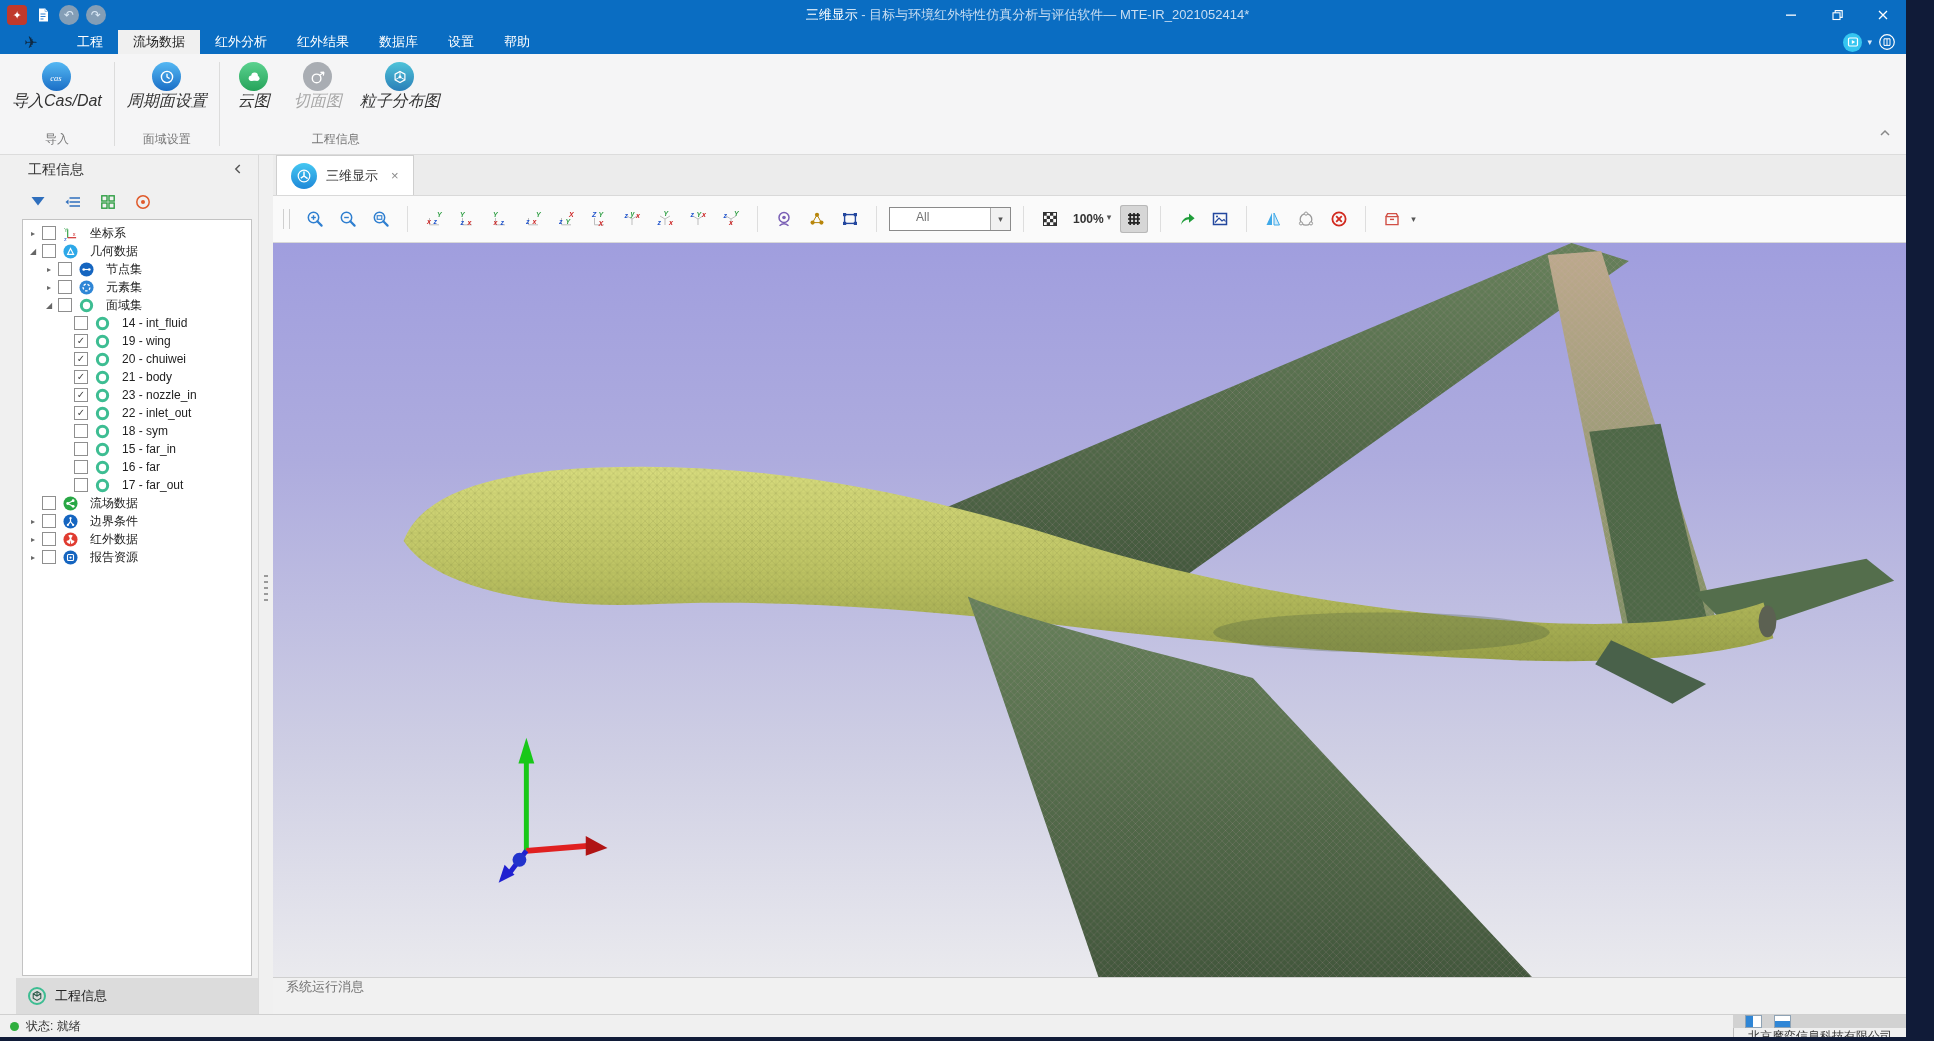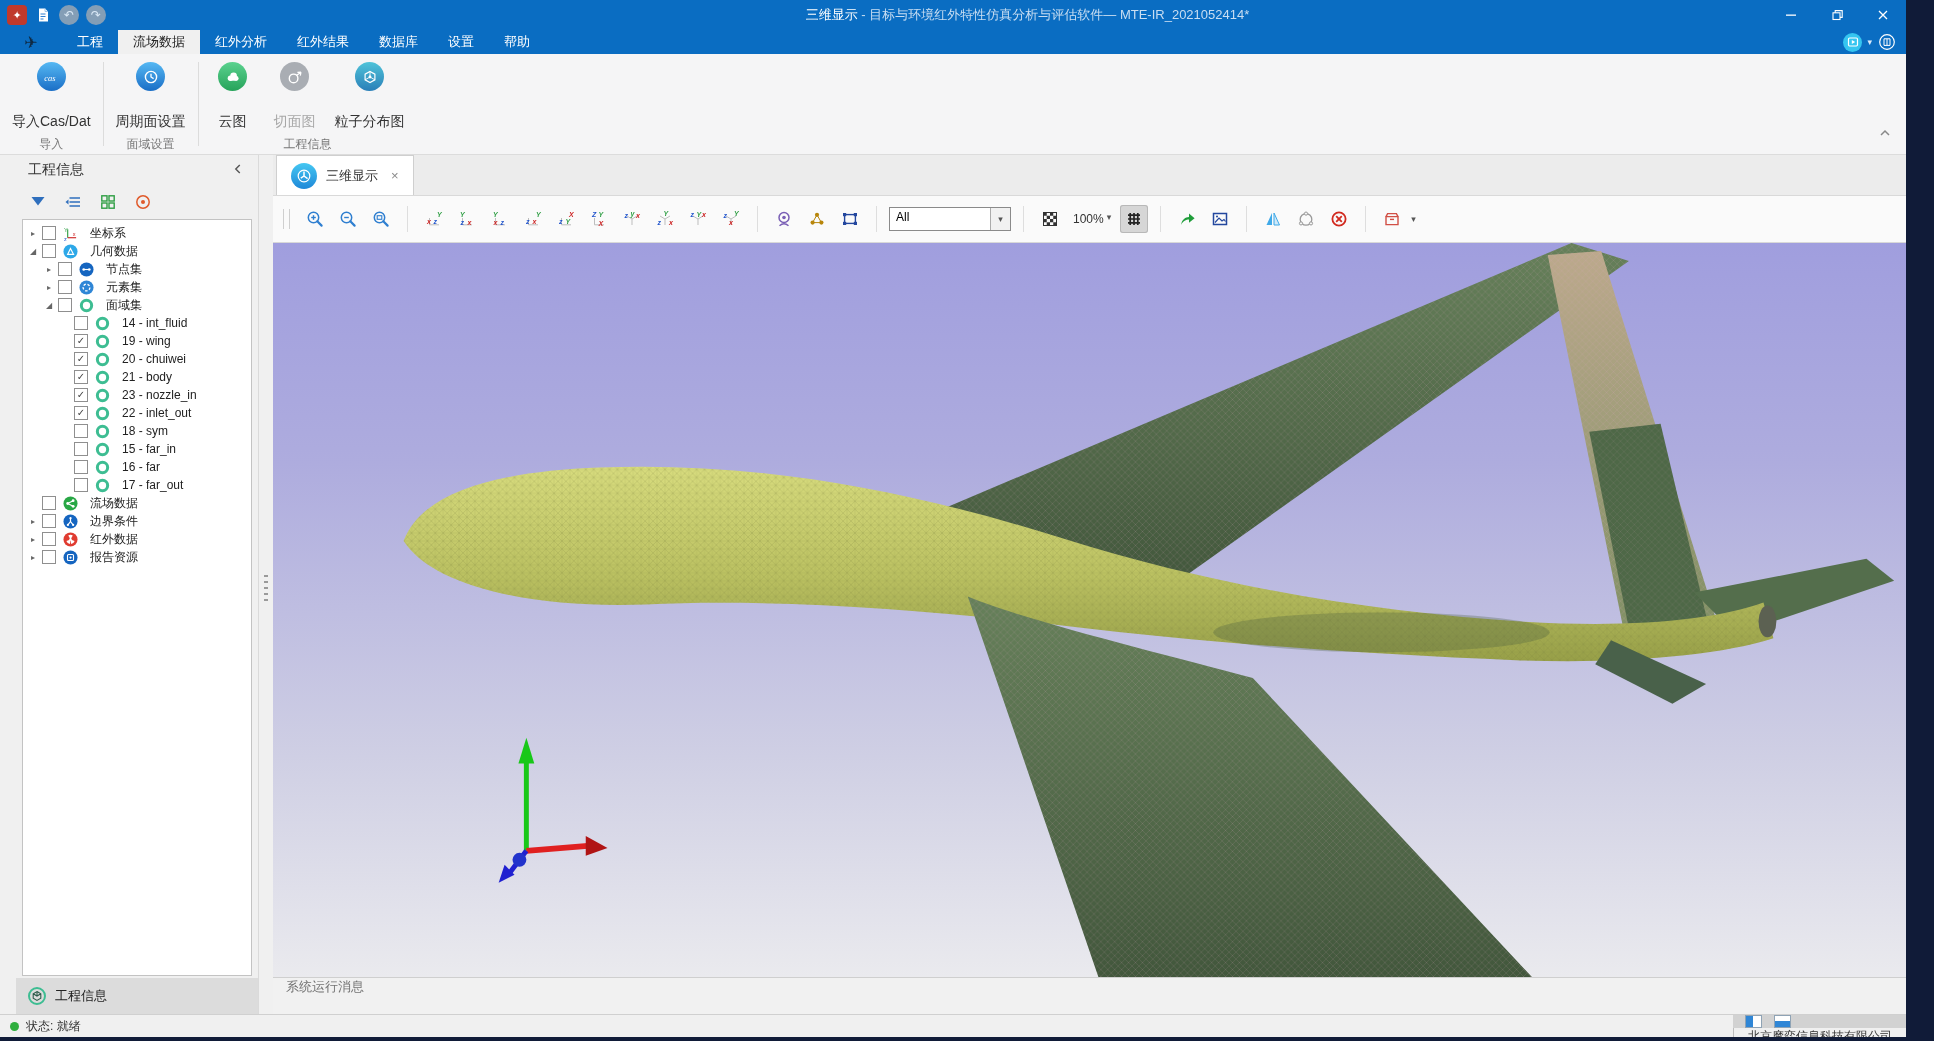--- a/index.html
+++ b/index.html
@@ -33,21 +33,21 @@
   
   .ribbon{height:100px;background:#f5f5f6;border-bottom:1px solid #dcdcdc;display:flex;position:relative;flex:none;}
   .rgroup{display:flex;flex-direction:column;padding:0 12px;}
   .rbuttons{display:flex;gap:18px;flex:1;align-items:flex-start;padding-top:8px;}
   .rbtn{display:flex;flex-direction:column;align-items:center;min-width:44px;}
   .rbtn .circ{width:29px;height:29px;border-radius:50%;display:flex;align-items:center;justify-content:center;}
   .circ.blue{background:linear-gradient(#55b8f3,#1a6ec6);}
   .circ.green{background:linear-gradient(#5bd28f,#26a35a);}
   .circ.gray{background:#a9adb3;}
   .circ.teal{background:linear-gradient(#4fc3d9,#2a7fb8);}
-  .rbtn .rlabel{font-size:14px;color:#333;margin-top:22px;white-space:nowrap;}
+  .rbtn .rlabel{font-size:16px;color:#333;margin-top:0;white-space:nowrap;font-style:italic;}
   .rbtn.disabled .rlabel{color:#a8a8a8;}
   .glabel{font-size:12px;color:#777;text-align:center;padding:5px 0 6px;}
   .rsep{width:1px;background:#dcdcdc;margin:8px 0;}
   .ribbon-collapse{position:absolute;right:12px;bottom:8px;}
 
   
   .bodyrow{flex:1;display:flex;min-height:0;}
 
   
   .lpanel{width:242px;display:flex;flex-direction:column;background:#f0f0f0;flex:none;margin-left:16px;}
@@ -76,23 +76,23 @@
   .tab{height:39px;background:#fff;border:1px solid #cfcfcf;border-bottom:none;display:flex;align-items:center;gap:9px;padding:0 14px;font-size:13px;color:#333;}
   .tabcirc{width:26px;height:26px;border-radius:50%;background:linear-gradient(#45c7f2,#1e88d8);display:flex;align-items:center;justify-content:center;}
   .tabclose{color:#8a8a8a;font-size:13px;margin-left:4px;}
 
   .vtoolbar{height:46px;background:#fafafa;border-bottom:1px solid #d8d8d8;display:flex;align-items:center;padding:0 10px;gap:5px;flex:none;}
   .tgrip{width:5px;height:20px;border-left:1px solid #cfcfcf;border-right:1px solid #cfcfcf;margin-right:6px;}
   .tbtn{width:28px;height:28px;display:flex;align-items:center;justify-content:center;border-radius:3px;flex:none;}
   .tbtn.pressed{background:#d6d6d6;box-shadow:inset 0 0 0 1px #b8b8b8;}
   .tsep{width:1px;height:26px;background:#dedede;margin:0 7px;flex:none;}
   .combo{display:flex;height:22px;border:1px solid #8a8a8a;background:#fff;width:120px;align-items:stretch;font-size:12px;flex:none;}
-  .combo .val{flex:1;padding:2px 6px 0;color:#000000;}
+  .combo .val{flex:1;padding:2px 6px 0;color:#737373;margin-left:20px;}
   .combo .drop{width:19px;border-left:1px solid #ababab;background:#f1f1f1;display:flex;align-items:center;justify-content:center;color:#555;font-size:9px;}
-  .zoomdd{display:flex;align-items:flex-start;font-size:12px;color:#333;gap:3px;padding:0 4px;}
+  .zoomdd{display:flex;align-items:flex-start;font-size:12px;color:#333;gap:3px;padding:0 4px;font-weight:bold;}
   .ddcaret{font-size:9px;color:#555;}
 
   .viewport{flex:1;position:relative;background:linear-gradient(#a09ede 0%,#aeacde 30%,#cfcfe4 70%,#eaeaee 100%);overflow:hidden;min-height:0;}
   .viewport svg.scene{position:absolute;left:0;top:0;width:100%;height:100%;}
 
   .messagebar{height:36px;background:#f1f1f1;border-top:1px solid #cfcfcf;display:flex;padding:0 13px;font-size:13px;color:#737373;flex:none;}
 
   
   .statusbar{height:22px;background:#f0f0f0;border-top:1px solid #d0d0d0;display:flex;align-items:center;font-size:12px;color:#333;padding-left:10px;flex:none;}
   .sdot{width:9px;height:9px;border-radius:50%;background:#2fae3e;margin-right:7px;flex:none;}

